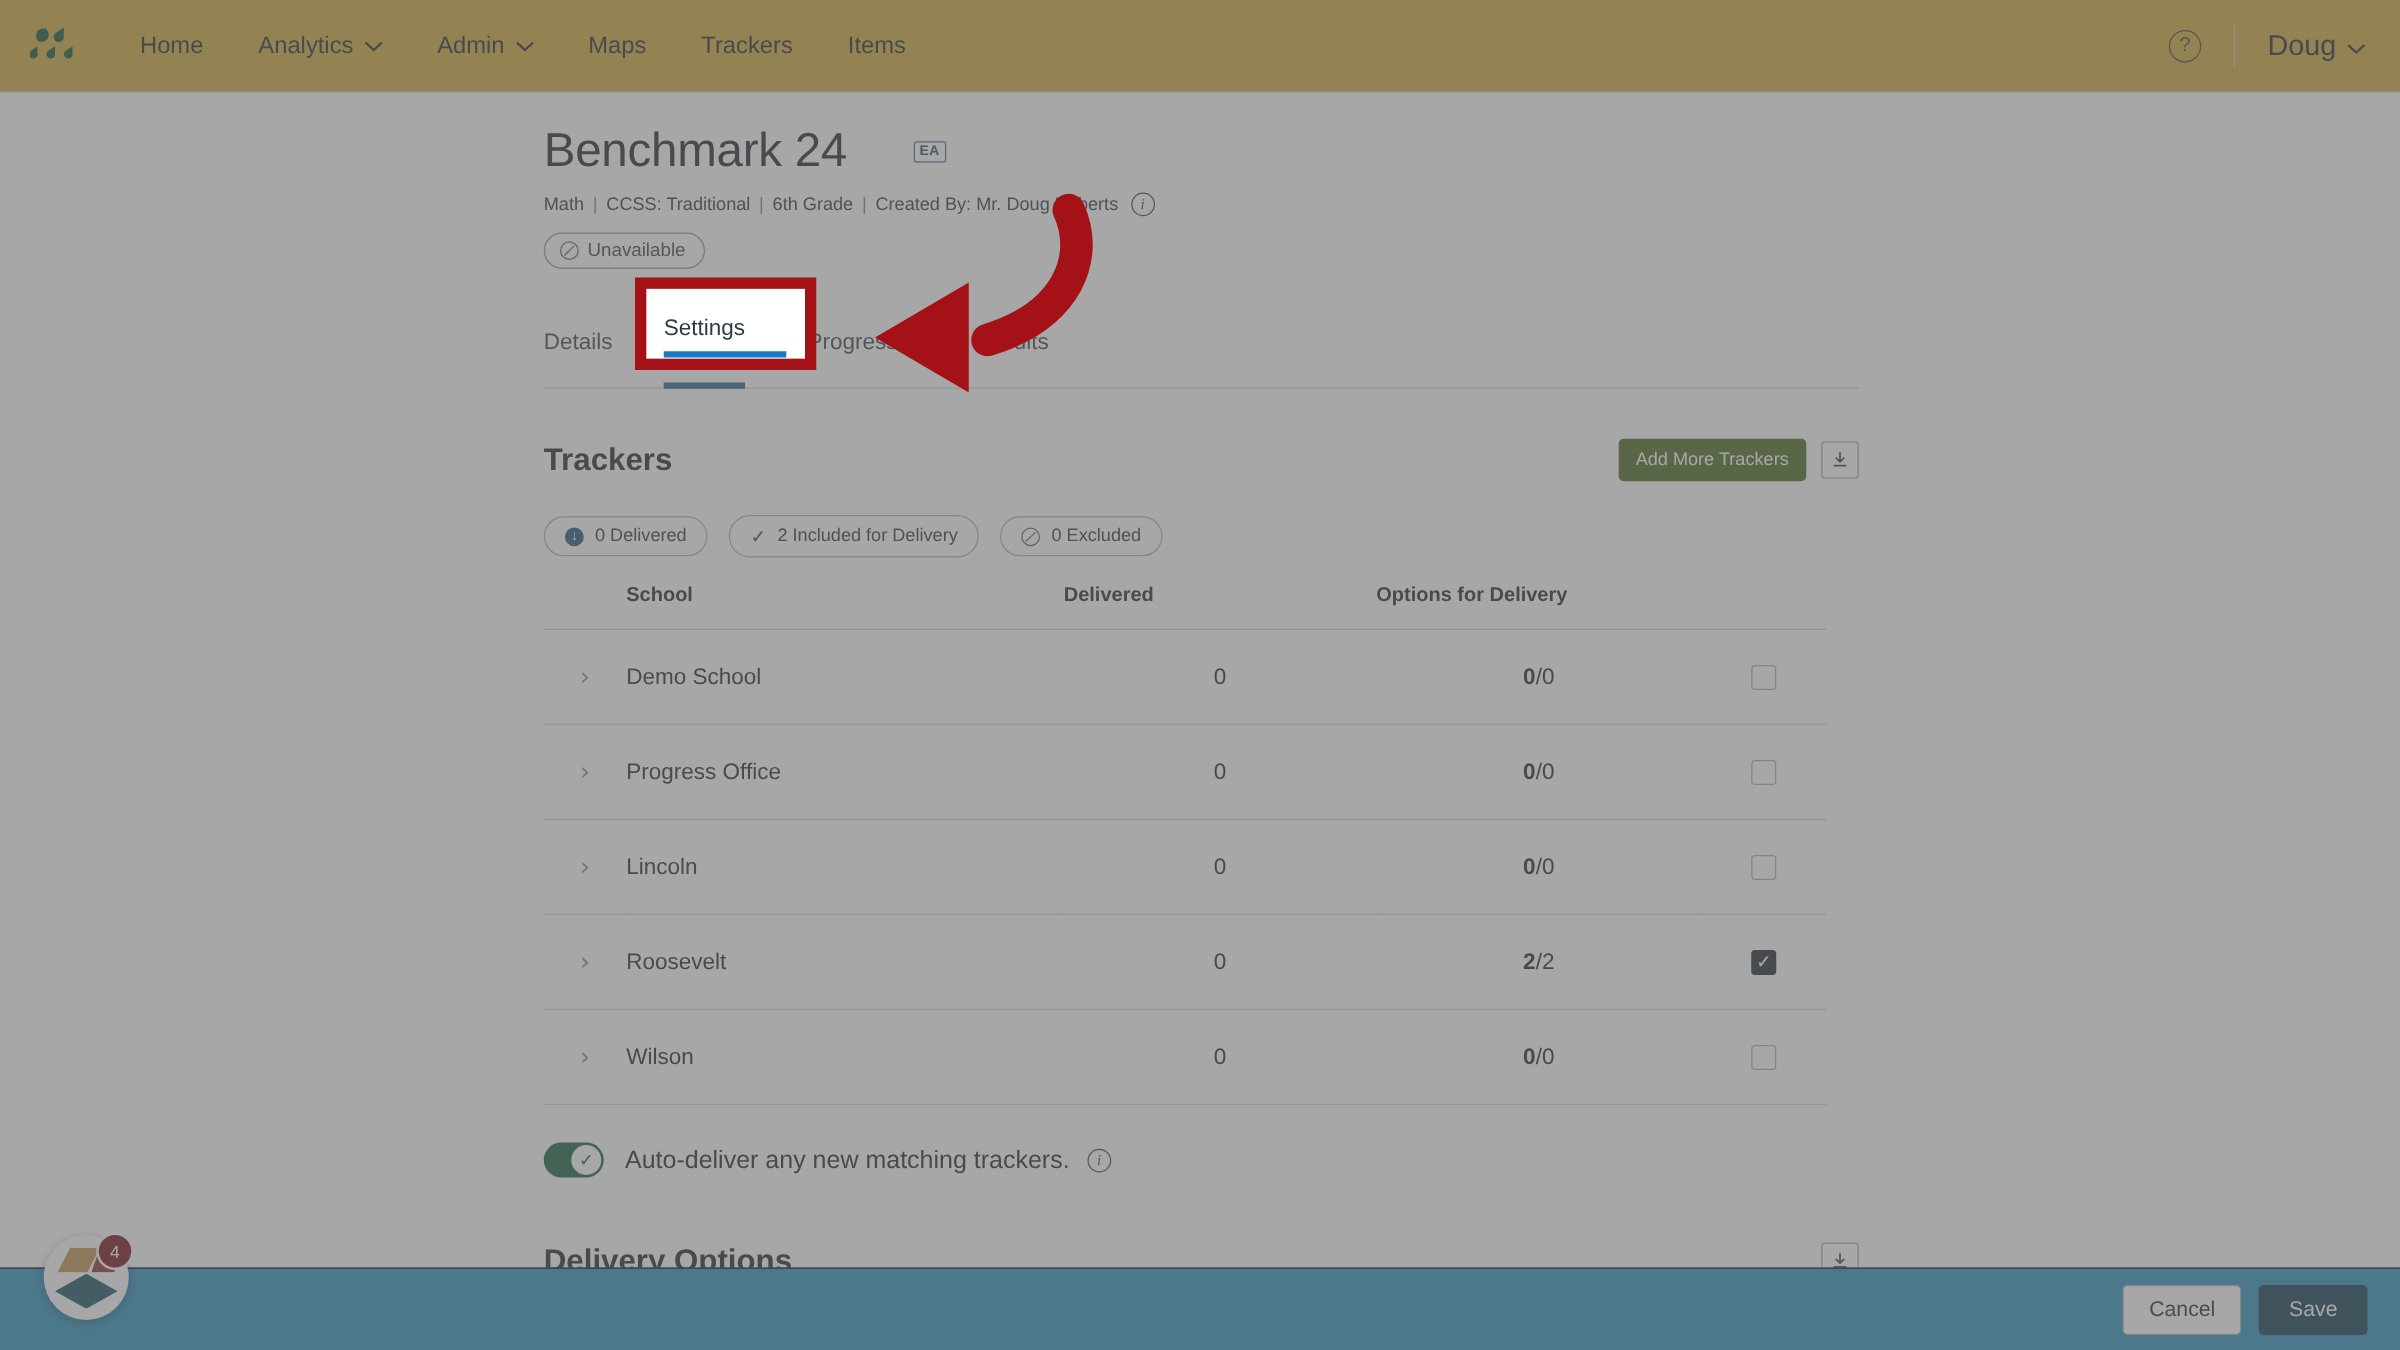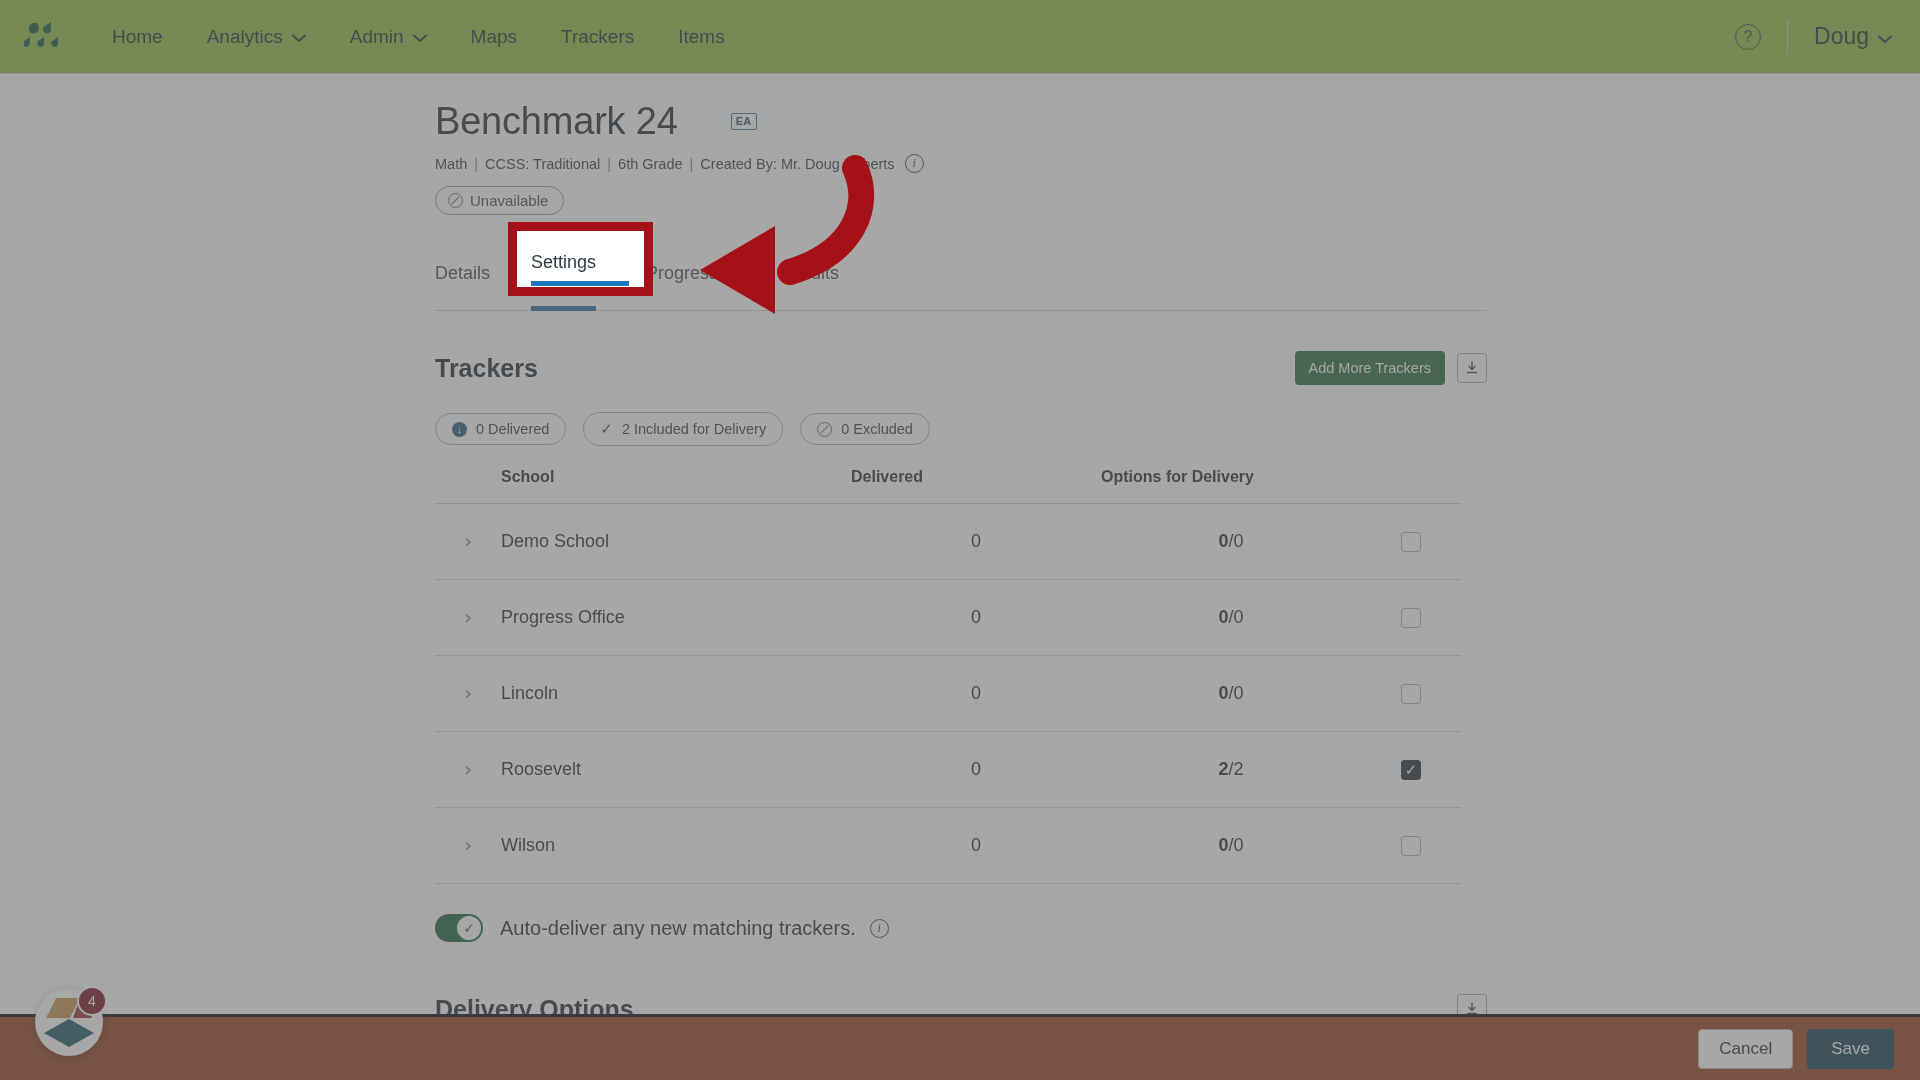--- a/index.html
+++ b/index.html
@@ -19,21 +19,21 @@
   #dimmer {
     position: absolute; inset: 0;
     background: rgba(90,90,90,0.42);
     pointer-events: none;
     z-index: 40;
   }
 
   
   .topbar {
     position: absolute; top:0; left:0; width:1920px; height:74px;
-    background:#84cc16; border-bottom:1px solid #d7d9dc;
+    background:#eab308; border-bottom:1px solid #d7d9dc;
     display:flex; align-items:center; z-index:5;
   }
   .logo { margin-left:24px; width:44px; height:40px; position:relative; }
   .navlinks { display:flex; align-items:center; margin-left:22px; height:74px; }
   .navitem {
     position:relative; height:74px; display:flex; align-items:center;
     padding:0 22px; font-size:19px; color:#2d3b45; white-space:nowrap;
     cursor:pointer;
   }
   .navitem.active { font-weight:bold; }
@@ -91,21 +91,21 @@
   #tab-details  { left:0px; }
   #tab-settings { left:96px; }
   #tab-progress { left:211px; }
   #tab-results  { left:344px; }
 
   
   .sec-head { display:flex; align-items:center; margin-top:40px; }
   .sec-title { font-size:25px; color:#2d3b45; font-weight:bold; }
   .sec-actions { margin-left:auto; display:flex; align-items:center; }
   .btn-primary {
-    background:#15803d; color:#fff; font-size:14.5px; border:none; border-radius:4px;
+    background:#4d7c0f; color:#fff; font-size:14.5px; border:none; border-radius:4px;
     padding:9px 14px; cursor:pointer;
   }
   .iconbtn {
     margin-left:12px; width:30px; height:30px; border:1.2px solid #a9aeb2; border-radius:3px;
     background:#fff; display:flex; align-items:center; justify-content:center; cursor:pointer;
   }
 
   
   .pills { display:flex; align-items:center; margin-top:27px; gap:17px; }
   .pill {
@@ -160,21 +160,21 @@
   
   .sec-head2 { display:flex; align-items:center; margin-top:52px; }
   .radio-row { display:flex; align-items:center; margin-top:22px; }
   .radio { width:20px; height:20px; border-radius:50%; border:3px solid #2d3b45;
     background:#fff; flex:none; cursor:pointer; }
   .radio-label { margin-left:14px; font-size:18px; color:#2d3b45; }
 
   
   .footerbar {
     position:absolute; left:0; bottom:0; width:1920px; height:66px;
-    background:#c2410c; border-top:3px solid #0f172a;
+    background:#0ea5e9; border-top:1px solid #0f172a;
     display:flex; align-items:center; justify-content:flex-end; z-index:6;
   }
   .btn-ghost {
     border:1.2px solid #b6babe; background:#fff; color:#2d3b45; font-size:17px;
     border-radius:4px; padding:9px 20px; margin-right:14px; cursor:pointer;
   }
   .btn-save {
     border:none; background:#0e4d70; color:#fff; font-size:17px; border-radius:4px;
     padding:10px 24px; margin-right:26px; cursor:pointer;
   }

